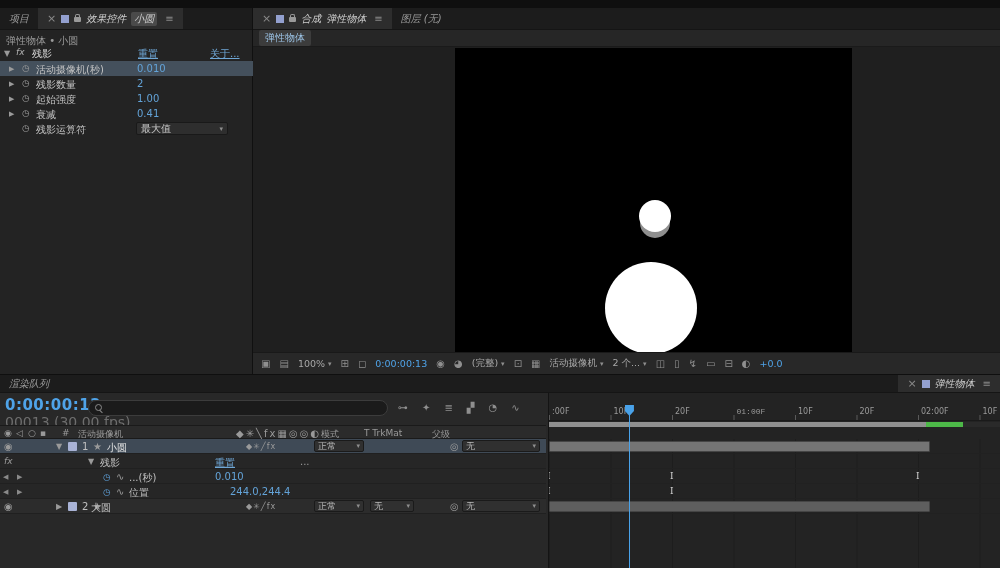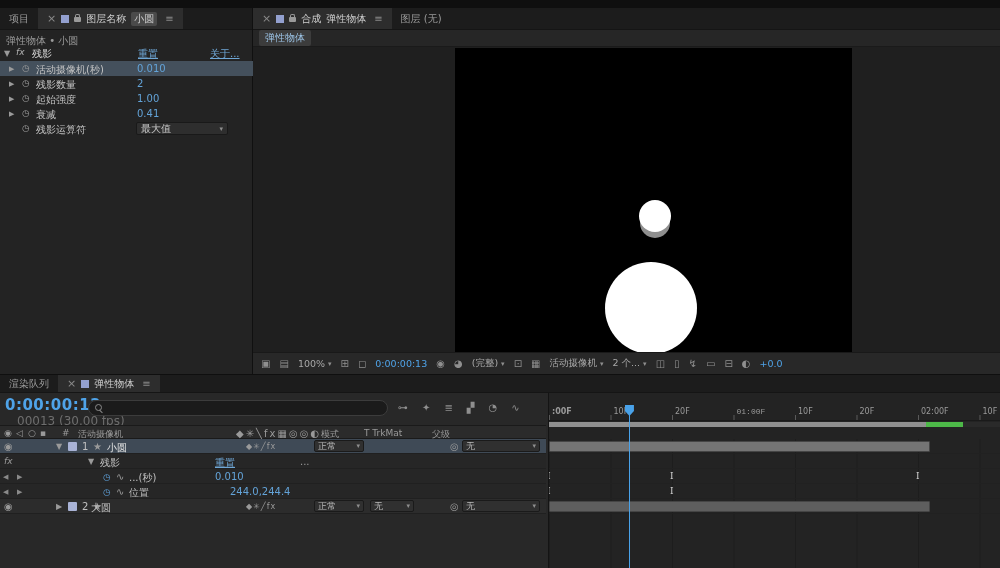--- a/index.html
+++ b/index.html
@@ -6,22 +6,22 @@
   html,body{width:1000px;height:568px;}
   body{background:#161616;font-family:"DejaVu Sans","Liberation Sans",sans-serif;font-size:10px;color:#bdbdbd;overflow:hidden;}
   #root{position:relative;width:1000px;height:568px;background:#232323;overflow:hidden;}
   .abs{position:absolute;}
   span,a,div{cursor:default;}
 
   .top-strip{position:absolute;left:0;top:0;width:1000px;height:8px;background:#0f0f0f;}
 
   
   .tabbar{position:absolute;left:0;top:0;right:0;height:22px;background:#1c1c1c;display:flex;align-items:stretch;border-bottom:1px solid #151515;}
-  .tabbar.slim{height:18px;}
-  .tab{display:flex;align-items:center;gap:5px;padding:0 9px;color:#9b9b9b;white-space:nowrap;}
+  .tabbar.slim{height:18px;justify-content:space-between;}
+  .tab{display:flex;align-items:center;gap:5px;padding:0 9px;color:#9b9b9b;white-space:nowrap;font-style:italic;}
   .tab.active{background:#2d2d2d;color:#cfcfcf;}
   .close{color:#8a8a8a;font-size:11px;}
   .menu{color:#8a8a8a;font-size:10px;margin-left:3px;}
   .panel-sq{width:8px;height:8px;background:#93a0cf;display:inline-block;}
   .lockicon{display:inline-block;width:7px;height:5px;background:#9a9a9a;border-radius:1px;position:relative;margin-top:2px;}
   .lockicon::before{content:"";position:absolute;left:1px;top:-3px;width:3px;height:3px;border:1px solid #9a9a9a;border-bottom:none;border-radius:2px 2px 0 0;}
   .comp-chip{background:#4a4a4a;color:#cfcfcf;padding:0 3px;border-radius:2px;}
 
   
   #ec-panel{left:0;top:8px;width:253px;height:366px;background:#232323;border-right:1px solid #101010;}
@@ -53,21 +53,21 @@
   .comp-toolbar{position:absolute;left:0;top:344px;width:747px;height:22px;background:#282828;border-top:1px solid #191919;display:flex;align-items:center;gap:9px;padding:0 8px;color:#a8a8a8;font-size:9.5px;white-space:nowrap;overflow:hidden;}
   .ticon{color:#8f8f8f;font-size:10px;}
   .tdrop{display:flex;align-items:center;gap:3px;}
   .tdrop .caret{font-size:7px;color:#8f8f8f;}
   .tc-blue{color:#4fa3e8;}
 
   
   #tl-panel{left:0;top:374px;width:1000px;height:194px;background:#282828;border-top:1px solid #0f0f0f;}
   #tl-left{position:absolute;left:0;top:18px;width:546px;height:176px;background:#282828;}
   .tl-timecode{position:absolute;left:5px;top:3px;font-size:15px;font-weight:bold;color:#4fa3e8;letter-spacing:0.5px;}
-  .tl-frameinfo{position:absolute;left:17px;top:21px;font-size:12px;color:#6e6e6e;}
+  .tl-frameinfo{position:absolute;left:5px;top:21px;font-size:14px;color:#6e6e6e;}
   .searchbox{position:absolute;left:88px;top:7px;width:300px;height:16px;background:#1b1b1b;border:1px solid #3c3c3c;border-radius:8px;display:flex;align-items:center;gap:4px;padding:0 6px;}
   .search-icon{display:inline-block;width:9px;height:9px;position:relative;flex:none;}
   .search-icon::before{content:"";position:absolute;width:5px;height:5px;border:1px solid #8a8a8a;border-radius:50%;left:0;top:0;}
   .search-icon::after{content:"";position:absolute;width:4px;height:1px;background:#8a8a8a;transform:rotate(45deg);left:4px;top:7px;}
   .searchbox input{background:transparent;border:none;outline:none;color:#c0c0c0;font-size:10px;width:100%;font-family:inherit;}
   .tl-icons{position:absolute;left:398px;top:9px;display:flex;gap:14px;color:#8f8f8f;font-size:10px;}
   .tl-colheader{position:absolute;left:0;top:32px;width:546px;height:14px;background:#2b2b2b;border-top:1px solid #1a1a1a;border-bottom:1px solid #1a1a1a;font-size:9px;color:#9a9a9a;}
   .tl-colheader span{position:absolute;top:2px;}
   .tl-row{position:absolute;left:0;width:546px;height:15px;background:#262626;border-bottom:1px solid #202020;font-size:10px;color:#c0c0c0;}
   .tl-row.layer{background:#2c2c2c;}
@@ -109,21 +109,21 @@
 
   <section id="ec-panel" class="abs">
     <div class="tabbar">
       <div class="tab">
         <span>项目</span>
       </div>
       <div class="tab active">
         <span class="close">×</span>
         <span class="panel-sq"></span>
         <span class="lockicon"></span>
-        <span>图层名称</span>
+        <span>效果控件</span>
         <span class="comp-chip">小圆</span>
         <span class="menu">≡</span>
       </div>
     </div>
 
     <div class="breadcrumb">弹性物体 • 小圆</div>
 
     <div class="fx-header">
       <span class="tri">▼</span>
       <span class="fx-badge">fx</span>
@@ -335,21 +335,21 @@
         <span class="g" style="left:450px">◎</span>
         <span class="dd" style="left:462px;width:78px">
           <span>无</span>
           <span class="caret">▾</span>
         </span>
       </div>
     </div>
 
     <div id="tl-right">
       <div class="ruler">
-          <span class="rlabel" style="left: 3px; font-weight: bold;">:00F</span>
+          <span class="rlabel" style="left: 3px;">:00F</span>
           <span class="rlabel" style="left: 64.5px;">10F</span>
           <span class="rlabel" style="left: 126px;">20F</span>
           <span class="rlabel" style="left: 187.5px; font-family: Liberation Mono, monospace;">01:00F</span>
           <span class="rlabel" style="left: 249px;">10F</span>
           <span class="rlabel" style="left: 310.5px;">20F</span>
           <span class="rlabel" style="left: 372px;">02:00F</span>
           <span class="rlabel" style="left: 433.5px;">10F</span>
         </div>
       <div class="cachebar">
         <div class="workarea"></div>

